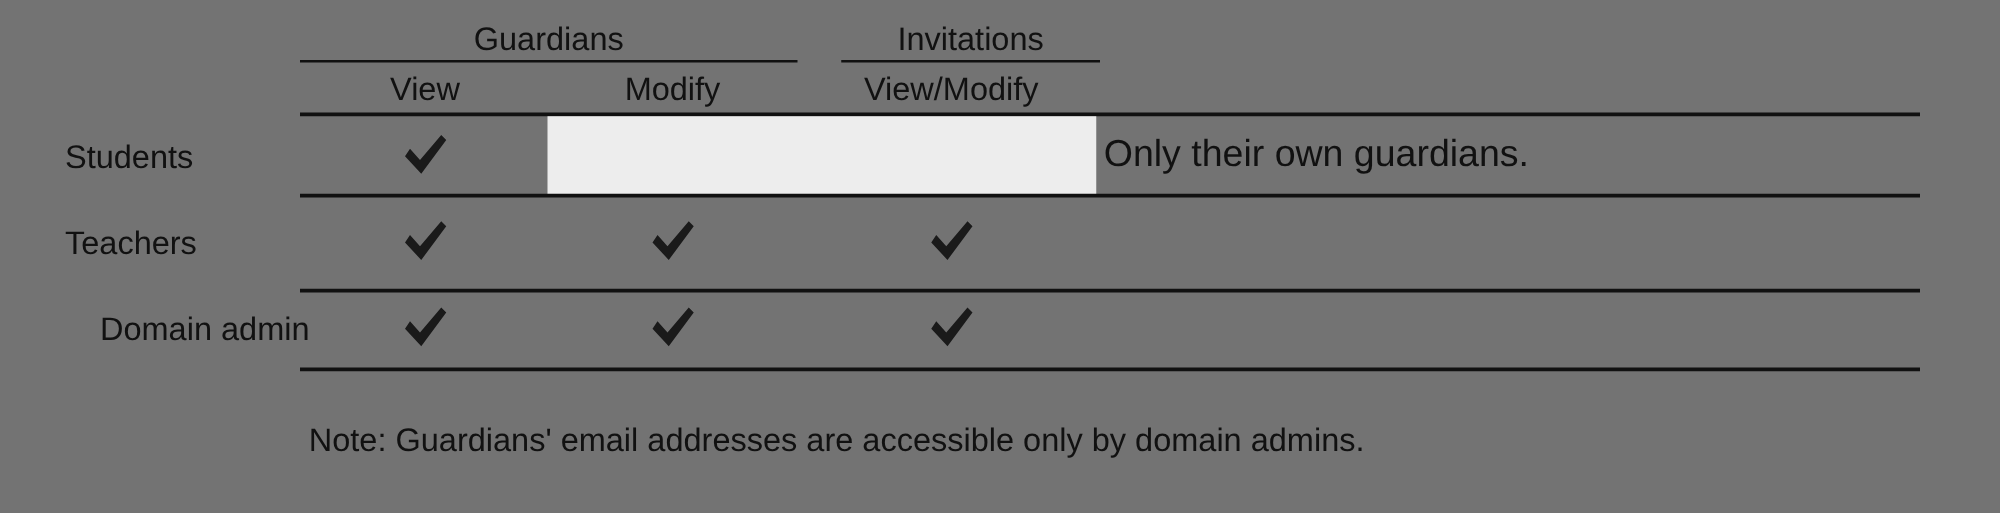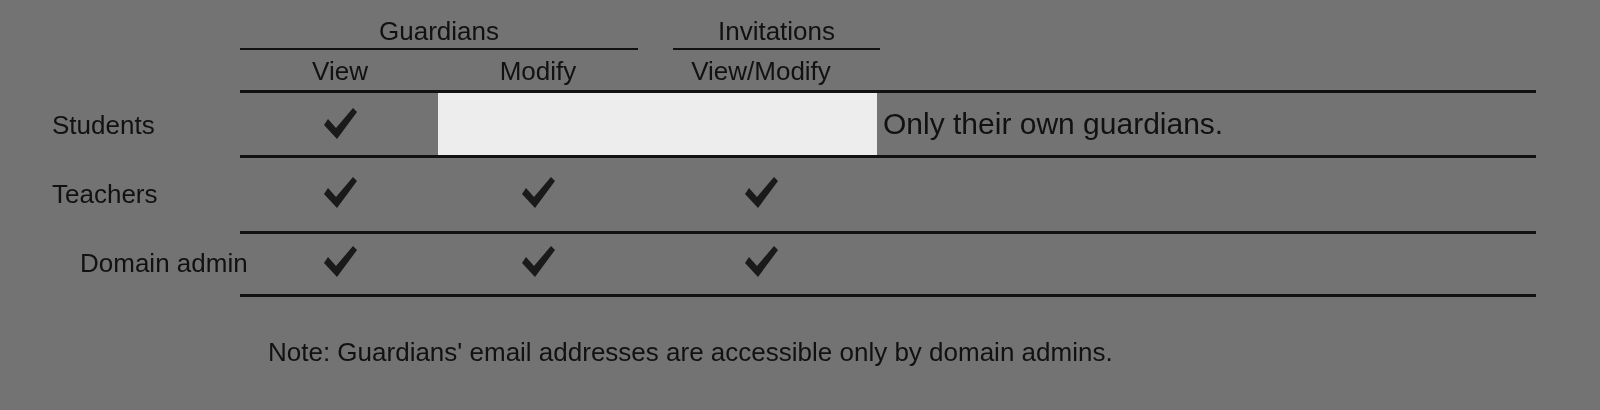--- a/index.html
+++ b/index.html
@@ -168,17 +168,17 @@
   </div>
   <div class="check" style="left:738px; top:245px;">
     <svg width="40" height="36" viewBox="0 0 40 36" aria-hidden="true">
       <path d="M4 18 L8 12 L16 21 L33 1 L37 5 L17 32 Z" fill="#1a1a1a"></path>
     </svg>
   </div>
 
 
   <div class="rule" style="left:240px; width:1296px; top:294px;"></div>
 
-  <div class="note" style="left:247px; top:337px;margin-left:21px;">
+  <div class="note" style="left:247px; top:337px;">
     <span>Note: Guardians' email addresses are accessible only by domain admins.</span>
   </div>
 
 </div>
 
 </body></html>

